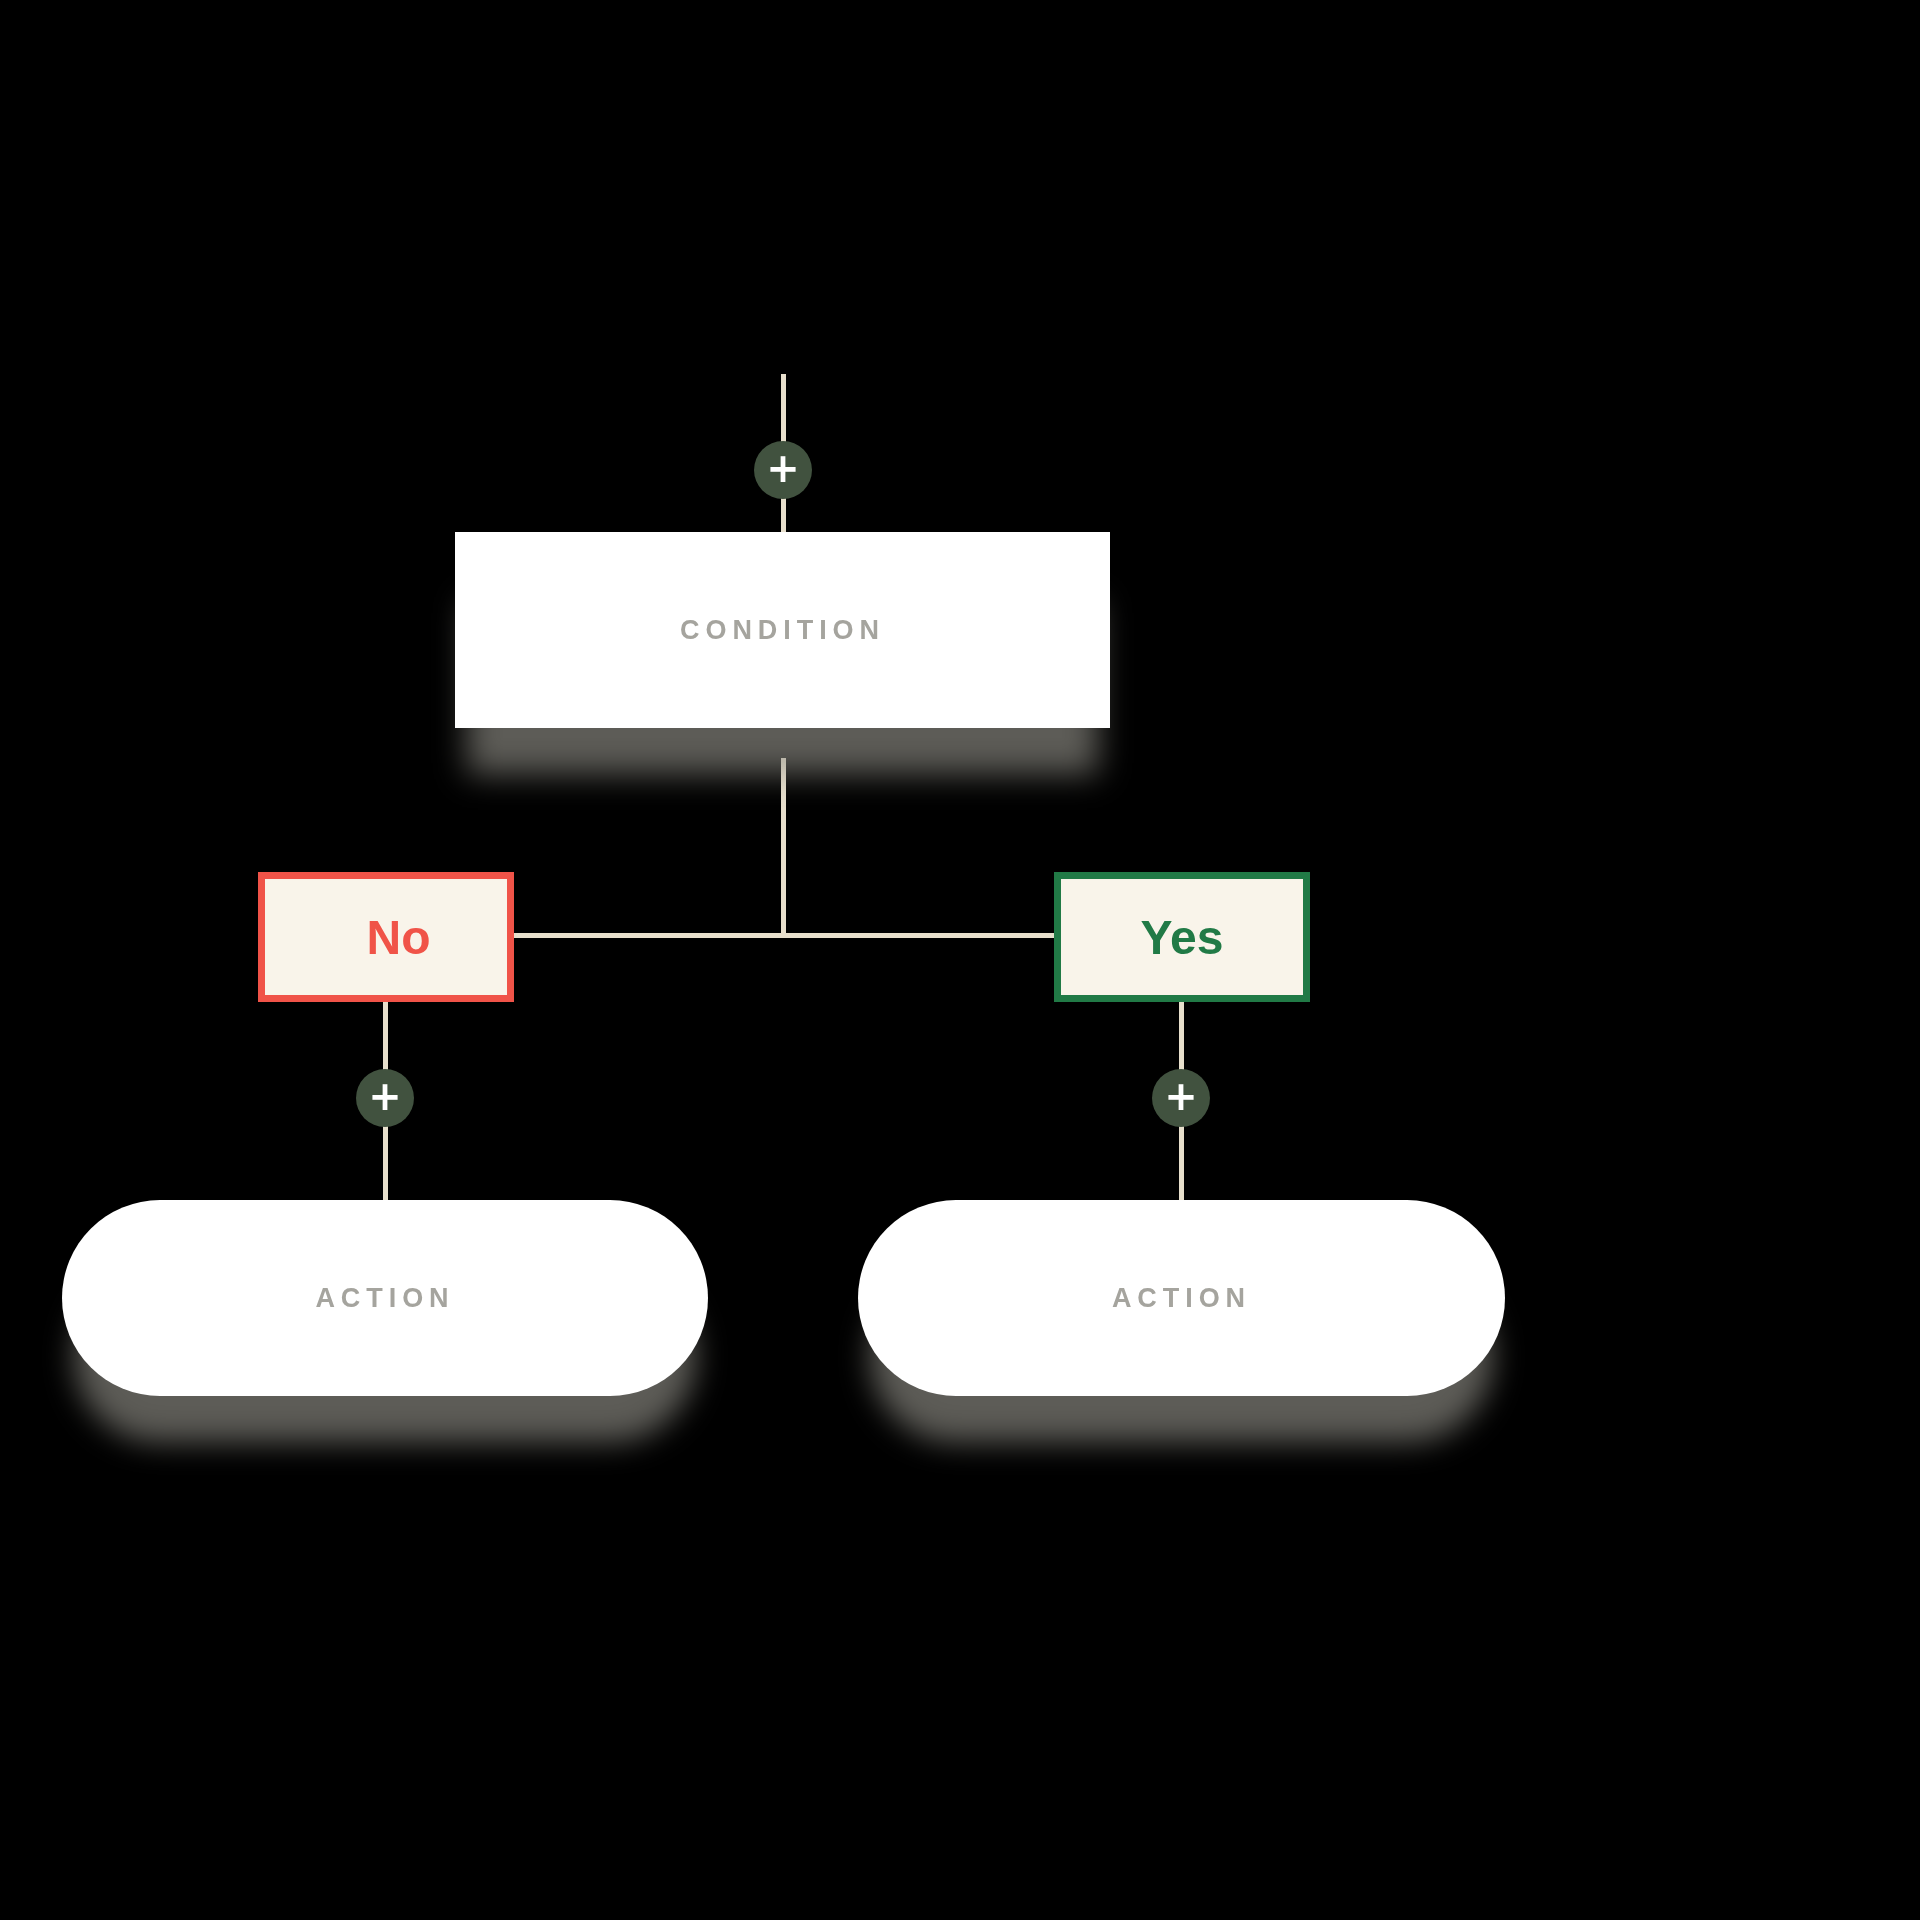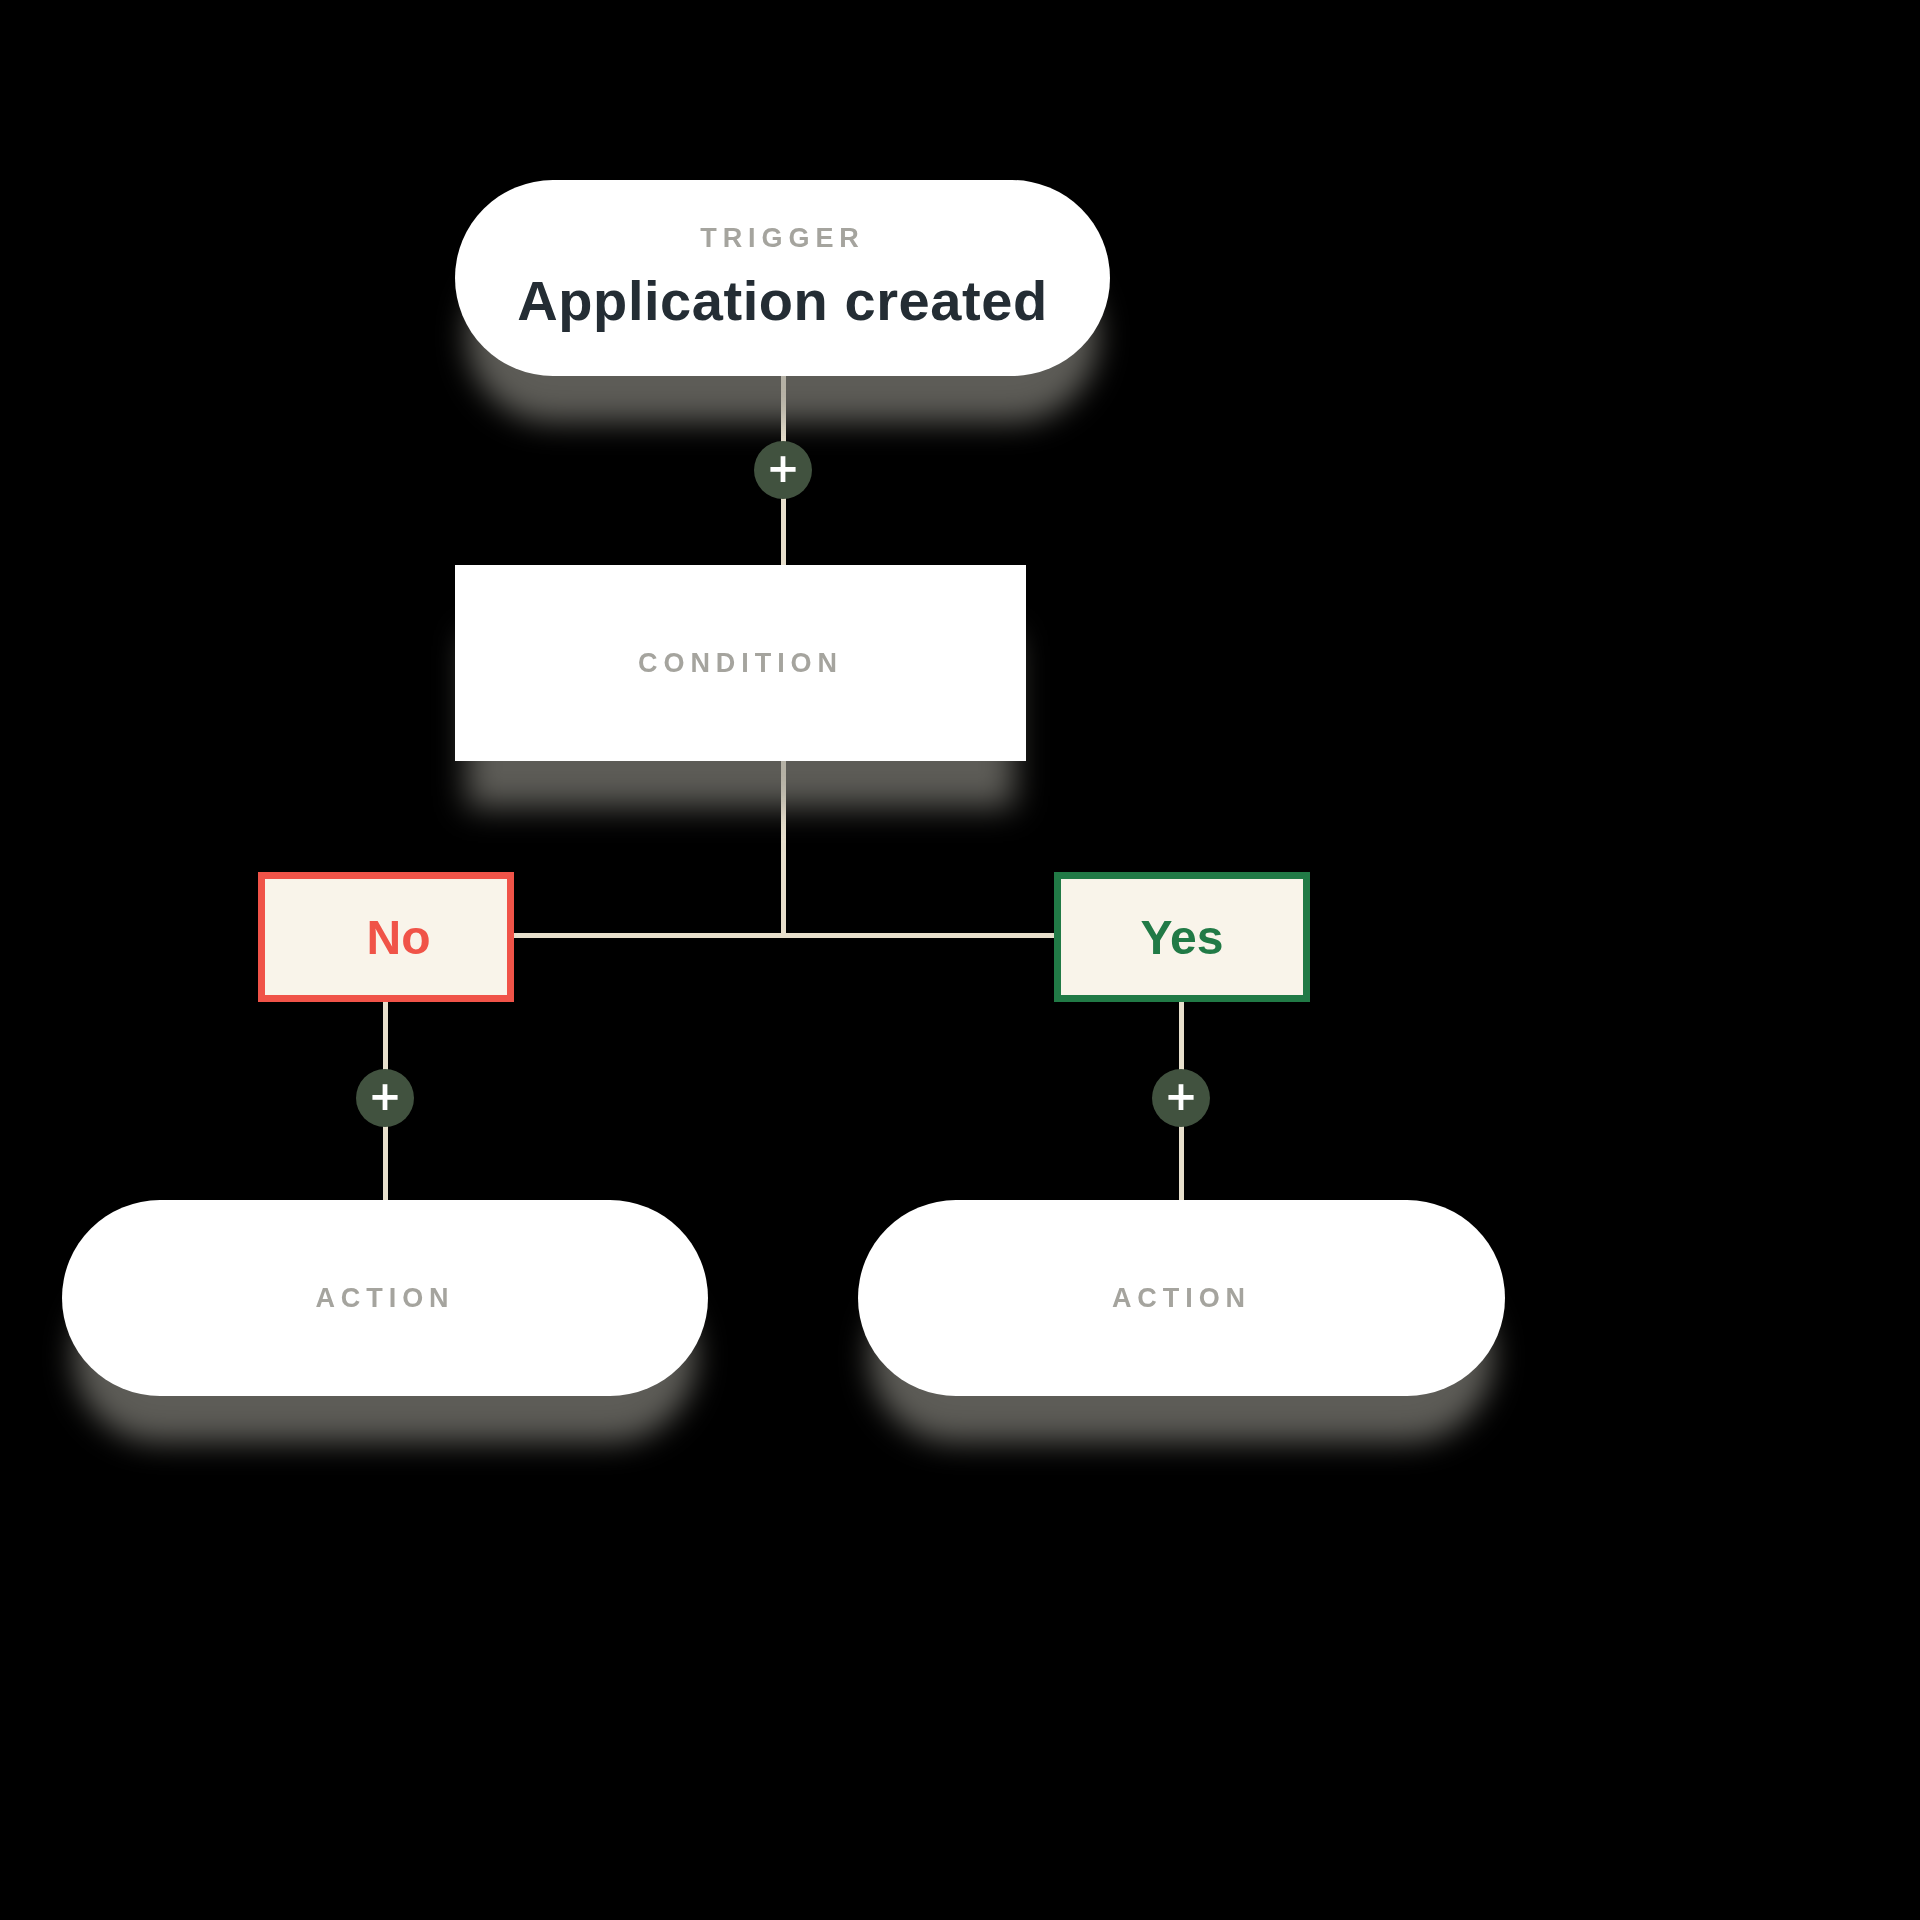--- a/index.html
+++ b/index.html
@@ -100,26 +100,22 @@
   <button class="plus" style="left:754px;top:441px">
     <span>+</span>
   </button>
   <button class="plus" style="left:356px;top:1069px">
     <span>+</span>
   </button>
   <button class="plus" style="left:1152px;top:1069px">
     <span>+</span>
   </button>
 
-  <div class="node pill" style="left:455px;top:180px;width:655px;height:196px">
-    <div class="kicker">TRIGGER</div>
-    <div class="title">Application created</div>
-  </div>
 
-  <div class="node" style="left:455px;top:565px;width:571px;height:196px">
+  <div class="node" style="left:455px;top:532px;width:655px;height:196px">
     <div class="kicker">CONDITION</div>
   </div>
 
   <div class="branch no" style="left:258px;top:872px;width:256px;height:130px">
     <span>No</span>
   </div>
   <div class="branch yes" style="left:1054px;top:872px;width:256px;height:130px">
     <span>Yes</span>
   </div>
 

